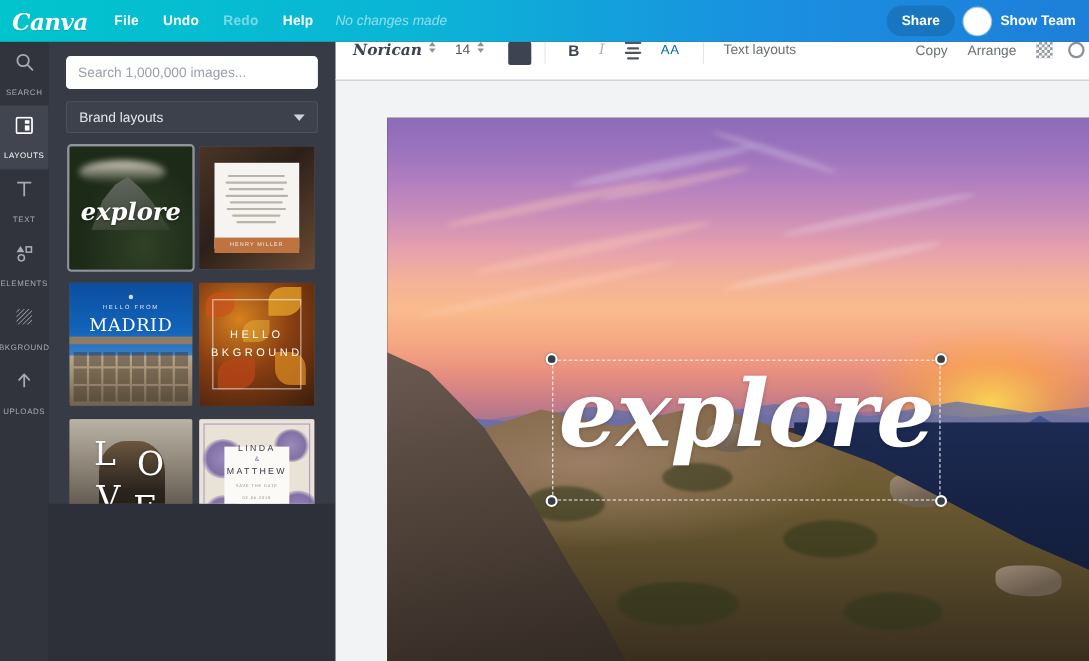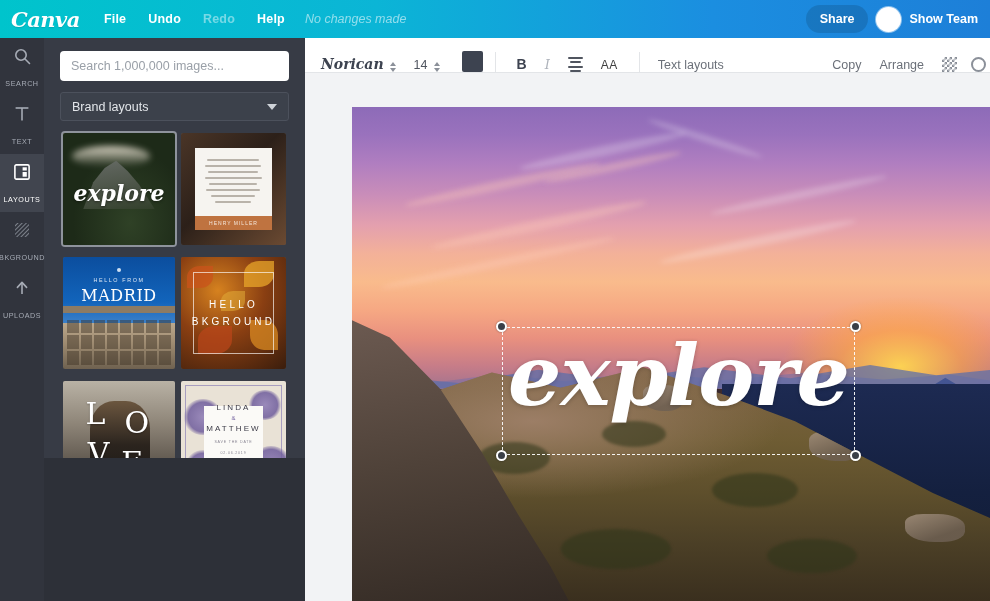--- a/index.html
+++ b/index.html
@@ -217,39 +217,39 @@
   .t-fall .sub { position: absolute; top: 66%; width:100%; text-align:center;
       color:#d9dde4; font-size: 5.4px; letter-spacing: 1.6px; line-height: 9px; }
   .t-fall .date { position: absolute; top: 80%; width:100%; text-align:center;
       color:#d9dde4; font-size: 5.4px; letter-spacing: 1.4px; }
   .t-fall .vline { position:absolute; left:50%; width:1px; background: rgba(224,141,40,.8); }
 
   
   .toolbar {
     position: absolute; top: 38px; left: 305px; width: 685px; height: 35px;
     background: #fff; border-bottom: 1px solid #e3e5e8;
-    display: flex; align-items: flex-end; z-index: 30;
+    display: flex; align-items: flex-start; z-index: 30;
   }
   .font-name {
     margin-left: 16px; color: #3d4350; font-size: 14px;
     font-family: "DejaVu Serif", serif; font-style: italic; font-weight: bold;
     cursor: pointer; min-width: 62px;
   }
   .stepper { display: flex; flex-direction: column; gap: 2px; margin: 0 6px; cursor: pointer; }
   .stepper i { width: 0; height: 0; border-left: 3.5px solid transparent;
                border-right: 3.5px solid transparent; }
   .stepper .up { border-bottom: 4px solid #8b9099; }
   .stepper .dn { border-top: 4px solid #8b9099; }
   .font-size { color: #50555f; font-size: 12.5px; cursor: pointer; margin-left: 12px; }
   .swatch { width: 21px; height: 21px; border-radius: 2px; margin-left: 16px; cursor: pointer; }
   .divider { width: 1px; height: 20px; background: #e3e5e8; margin: 0 12px; }
   .tool { color: #50555f; font-size: 13px; cursor: pointer; margin: 0 9px; }
   .tool.b { font-weight: bold; font-size: 14px; color: #3d4350; }
   .tool.i { font-style: italic; font-family: "DejaVu Serif", serif; color: #aeb3bb; }
-  .tool.aa { font-size: 12px; letter-spacing: .5px; color: #404040; }
+  .tool.aa { font-size: 12px; letter-spacing: .5px; color: #0369a1; }
   .align-icon { display: flex; flex-direction: column; gap: 2.5px; margin: 0 9px; cursor: pointer; }
   .align-icon i { height: 2px; background: #50555f; border-radius: 1px; }
   .align-icon i:nth-child(1){ width: 15px; }
   .align-icon i:nth-child(2){ width: 11px; margin-left: 2px; }
   .align-icon i:nth-child(3){ width: 15px; }
   .align-icon i:nth-child(4){ width: 11px; margin-left: 2px; }
   .text-spacing { color: #6b7079; font-size: 12.5px; cursor: pointer; margin-left: 6px; }
   .toolbar-right { margin-left: auto; display: flex; align-items: center; padding-right: 4px; }
   .tr-item { color: #6b7079; font-size: 12.5px; cursor: pointer; margin-left: 18px; }
   .checker {
@@ -378,38 +378,48 @@
   <div class="rail">
     <div class="rail-item">
       <span class="rail-icon">
         <svg width="17" height="17" viewBox="0 0 17 17">
             <circle cx="7" cy="7" r="5.2" fill="none" stroke="currentColor" stroke-width="1.6"></circle>
             <line x1="10.8" y1="10.8" x2="15.5" y2="15.5" stroke="currentColor" stroke-width="1.6" stroke-linecap="round"></line>
           </svg>
       </span>
       <span class="rail-label">SEARCH</span>
     </div>
-    <div class="rail-item">
-      <span class="rail-icon">
-        <svg width="16" height="16" viewBox="0 0 16 16">
-            <line x1="1.6" y1="2" x2="14.4" y2="2" stroke="currentColor" stroke-width="1.6"></line>
-            <line x1="8" y1="2" x2="8" y2="14.4" stroke="currentColor" stroke-width="1.6"></line>
-          </svg>
-      </span>
-      <span class="rail-label">TEXT</span>
-    </div>
     <div class="rail-item active">
       <span class="rail-icon">
         <svg width="16" height="16" viewBox="0 0 16 16">
             <rect x="0.9" y="0.9" width="14.2" height="14.2" rx="1.4" fill="none" stroke="currentColor" stroke-width="1.6"></rect>
             <rect x="8.6" y="3.3" width="4.2" height="3.2" fill="currentColor"></rect>
             <rect x="8.6" y="8" width="4.2" height="4.7" fill="currentColor"></rect>
           </svg>
       </span>
       <span class="rail-label">LAYOUTS</span>
+    </div>
+    <div class="rail-item">
+      <span class="rail-icon">
+        <svg width="16" height="16" viewBox="0 0 16 16">
+            <line x1="1.6" y1="2" x2="14.4" y2="2" stroke="currentColor" stroke-width="1.6"></line>
+            <line x1="8" y1="2" x2="8" y2="14.4" stroke="currentColor" stroke-width="1.6"></line>
+          </svg>
+      </span>
+      <span class="rail-label">TEXT</span>
+    </div>
+    <div class="rail-item">
+      <span class="rail-icon">
+        <svg width="17" height="17" viewBox="0 0 17 17">
+            <polygon points="4.6,1.6 8.2,7.4 1,7.4" fill="currentColor"></polygon>
+            <rect x="9.8" y="2.4" width="4.8" height="4.8" fill="none" stroke="currentColor" stroke-width="1.4"></rect>
+            <circle cx="5.4" cy="12.4" r="2.8" fill="none" stroke="currentColor" stroke-width="1.4"></circle>
+          </svg>
+      </span>
+      <span class="rail-label">ELEMENTS</span>
     </div>
     <div class="rail-item">
       <span class="rail-icon">
         <svg width="16" height="16" viewBox="0 0 16 16">
             <defs>
               <pattern id="hatch" width="3" height="3" patternUnits="userSpaceOnUse" patternTransform="rotate(45)">
                 <line x1="0" y1="0" x2="0" y2="3" stroke="currentColor" stroke-width="1.3"></line>
               </pattern>
             </defs>
             <rect x="1" y="1" width="14" height="14" fill="url(#hatch)"></rect>

